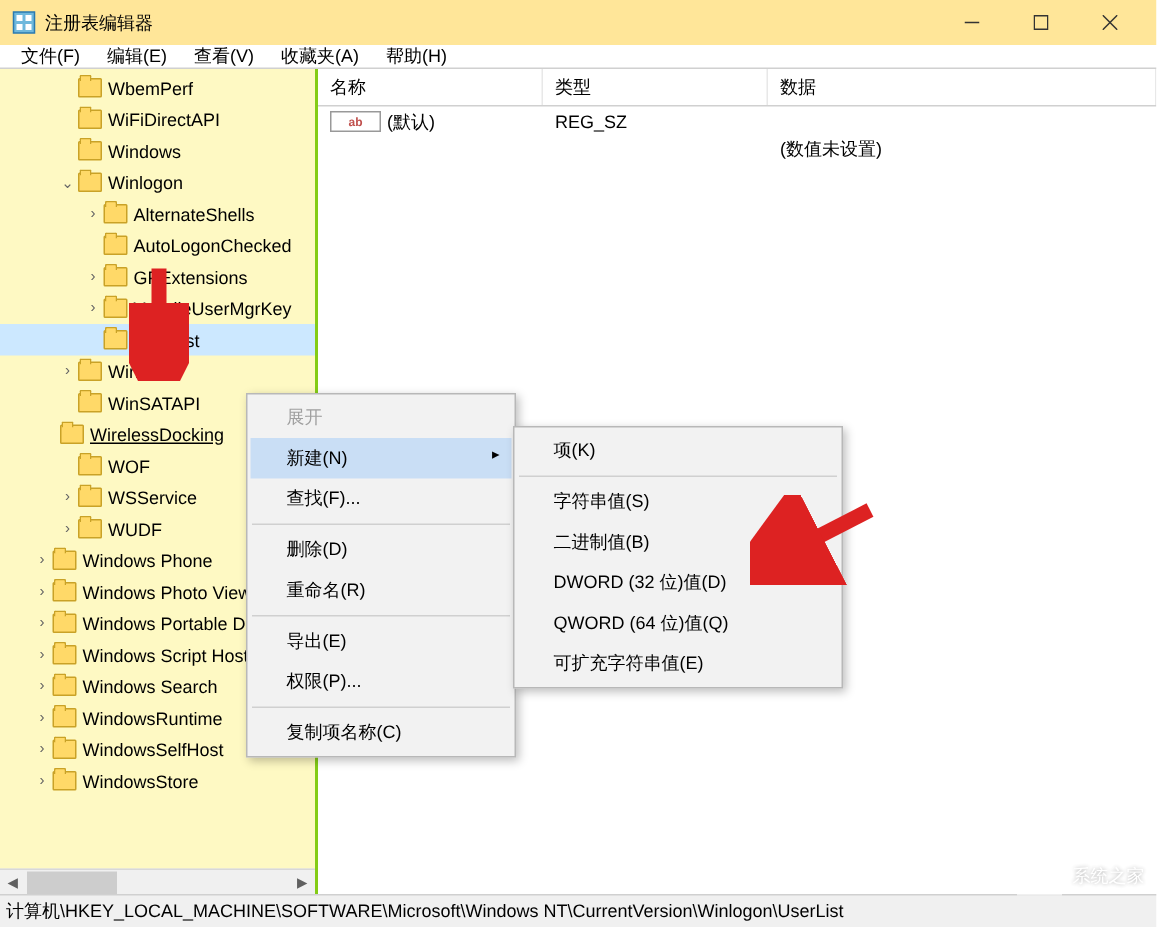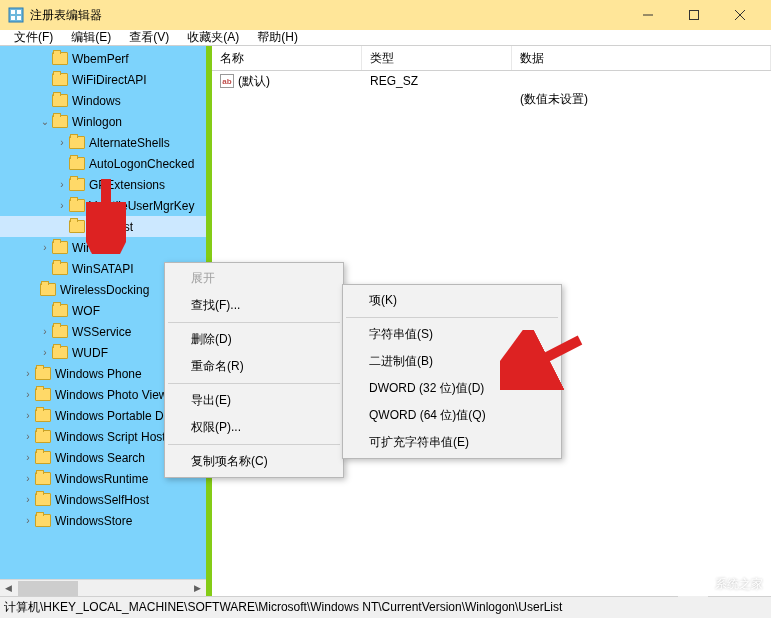--- a/index.html
+++ b/index.html
@@ -10,21 +10,21 @@
     .titlebar .title { flex: 1; font-size: 12px; }
     .titlebar .controls { display: flex; gap: 0; }
     .titlebar .ctrl { width: 46px; height: 30px; display: flex; align-items: center; justify-content: center; cursor: default; }
     .titlebar .ctrl svg { stroke: #333; }
     
     .menubar { height: 16px; background: #fff; border-bottom: 1px solid #d0d0d0; display: flex; align-items: center; padding: 0 6px; gap: 2px; }
     .menubar .menu { padding: 2px 8px; font-size: 12px; cursor: default; }
     
     .content { display: flex; height: calc(100% - 30px - 24px - 22px); position: relative; }
     
-    .tree-pane { width: 212px; border-right: 6px solid #84cc16; overflow: hidden; position: relative; background: #7dd3fc; }
+    .tree-pane { width: 212px; border-right: 2px solid #84cc16; overflow: hidden; position: relative; background: #fef9c3; }
     .tree { padding: 2px 0; white-space: nowrap; }
     .tree-item { display: flex; align-items: center; height: 21px; padding-left: 6px; cursor: default; }
     .tree-item.selected { background: #cce8ff; }
     .tree-item .exp { width: 14px; text-align: center; color: #666; font-size: 10px; }
     .tree-item .exp.hidden { visibility: hidden; }
     .tree-item .folder { width: 16px; height: 13px; background: #ffd968; border: 1px solid #c9a227; border-radius: 1px; margin-right: 4px; position: relative; }
     .tree-item .folder::before { content: ""; position: absolute; top: -3px; left: 0; width: 6px; height: 3px; background: #ffd968; border: 1px solid #c9a227; border-bottom: none; border-radius: 1px 1px 0 0; }
     .tree-item .label { font-size: 12px; }
     
     .list-pane { flex: 1; overflow: hidden; display: flex; flex-direction: column; }
@@ -32,21 +32,21 @@
     .list-header .col { padding: 4px 8px; border-right: 1px solid #e8e8e8; font-size: 12px; }
     .list-header .col.name { width: 150px; }
     .list-header .col.type { width: 150px; }
     .list-header .col.data { flex: 1; }
     .list-body { flex: 1; }
     .list-row { display: flex; height: 20px; align-items: center; }
     .list-row .cell { padding: 0 8px; font-size: 12px; }
     .list-row .cell.name { width: 150px; display: flex; align-items: center; gap: 4px; }
     .list-row .cell.type { width: 150px; }
     .list-row .cell.data { flex: 1; margin-top: 36px; }
-    .reg-icon { width: 14px; height: 14px; background: #fff; border: 1px solid #999; display: flex; align-items: center; justify-content: center; font-size: 8px; color: #c0504d; font-weight: bold; }
+    .reg-icon { width: 34px; height: 14px; background: #fff; border: 1px solid #999; display: flex; align-items: center; justify-content: center; font-size: 8px; color: #c0504d; font-weight: bold; }
     
     .statusbar { height: 22px; border-top: 1px solid #d0d0d0; display: flex; align-items: center; padding: 0 4px; font-size: 12px; background: #f0f0f0; white-space: nowrap; overflow: hidden; }
     
     .context-menu { position: absolute; background: #f2f2f2; border: 1px solid #b8b8b8; box-shadow: 2px 2px 6px rgba(0,0,0,0.25); min-width: 180px; padding: 2px; z-index: 10; }
     .context-menu .mi { padding: 5px 24px 5px 24px; font-size: 12px; cursor: default; position: relative; }
     .context-menu .mi.disabled { color: #a0a0a0; }
     .context-menu .mi.highlighted { background: #c9def5; }
     .context-menu .mi.has-sub::after { content: "▸"; position: absolute; right: 8px; font-size: 10px; }
     .context-menu .sep { height: 1px; background: #d0d0d0; margin: 3px 1px; }
     
@@ -155,21 +155,21 @@
         <div class="tree-item" style="padding-left: 38px;">
           <span class="exp">›</span>
           <span class="folder"></span>
           <span class="label">WinSAT</span>
         </div>
         <div class="tree-item" style="padding-left: 38px;">
           <span class="exp hidden">›</span>
           <span class="folder"></span>
           <span class="label">WinSATAPI</span>
         </div>
-        <div class="tree-item" style="padding-left: 26px;">
+        <div class="tree-item" style="padding-left: 26px; text-decoration: underline;">
           <span class="exp hidden">›</span>
           <span class="folder"></span>
           <span class="label">WirelessDocking</span>
         </div>
         <div class="tree-item" style="padding-left: 38px;">
           <span class="exp hidden">›</span>
           <span class="folder"></span>
           <span class="label">WOF</span>
         </div>
         <div class="tree-item" style="padding-left: 38px;">
@@ -249,20 +249,21 @@
     </div>
   </div>
 </div>
 
 <div class="statusbar">
   <span>计算机\HKEY_LOCAL_MACHINE\SOFTWARE\Microsoft\Windows NT\CurrentVersion\Winlogon\UserList</span>
 </div>
 
 <div class="context-menu" id="ctx" style="left:164px; top:262px;">
     <div class="mi disabled">展开</div>
+    <div class="mi highlighted has-sub">新建(N)</div>
     <div class="mi">查找(F)...</div>
     <div class="sep"></div>
     <div class="mi">删除(D)</div>
     <div class="mi">重命名(R)</div>
     <div class="sep"></div>
     <div class="mi">导出(E)</div>
     <div class="mi">权限(P)...</div>
     <div class="sep"></div>
     <div class="mi">复制项名称(C)</div>
   </div>

